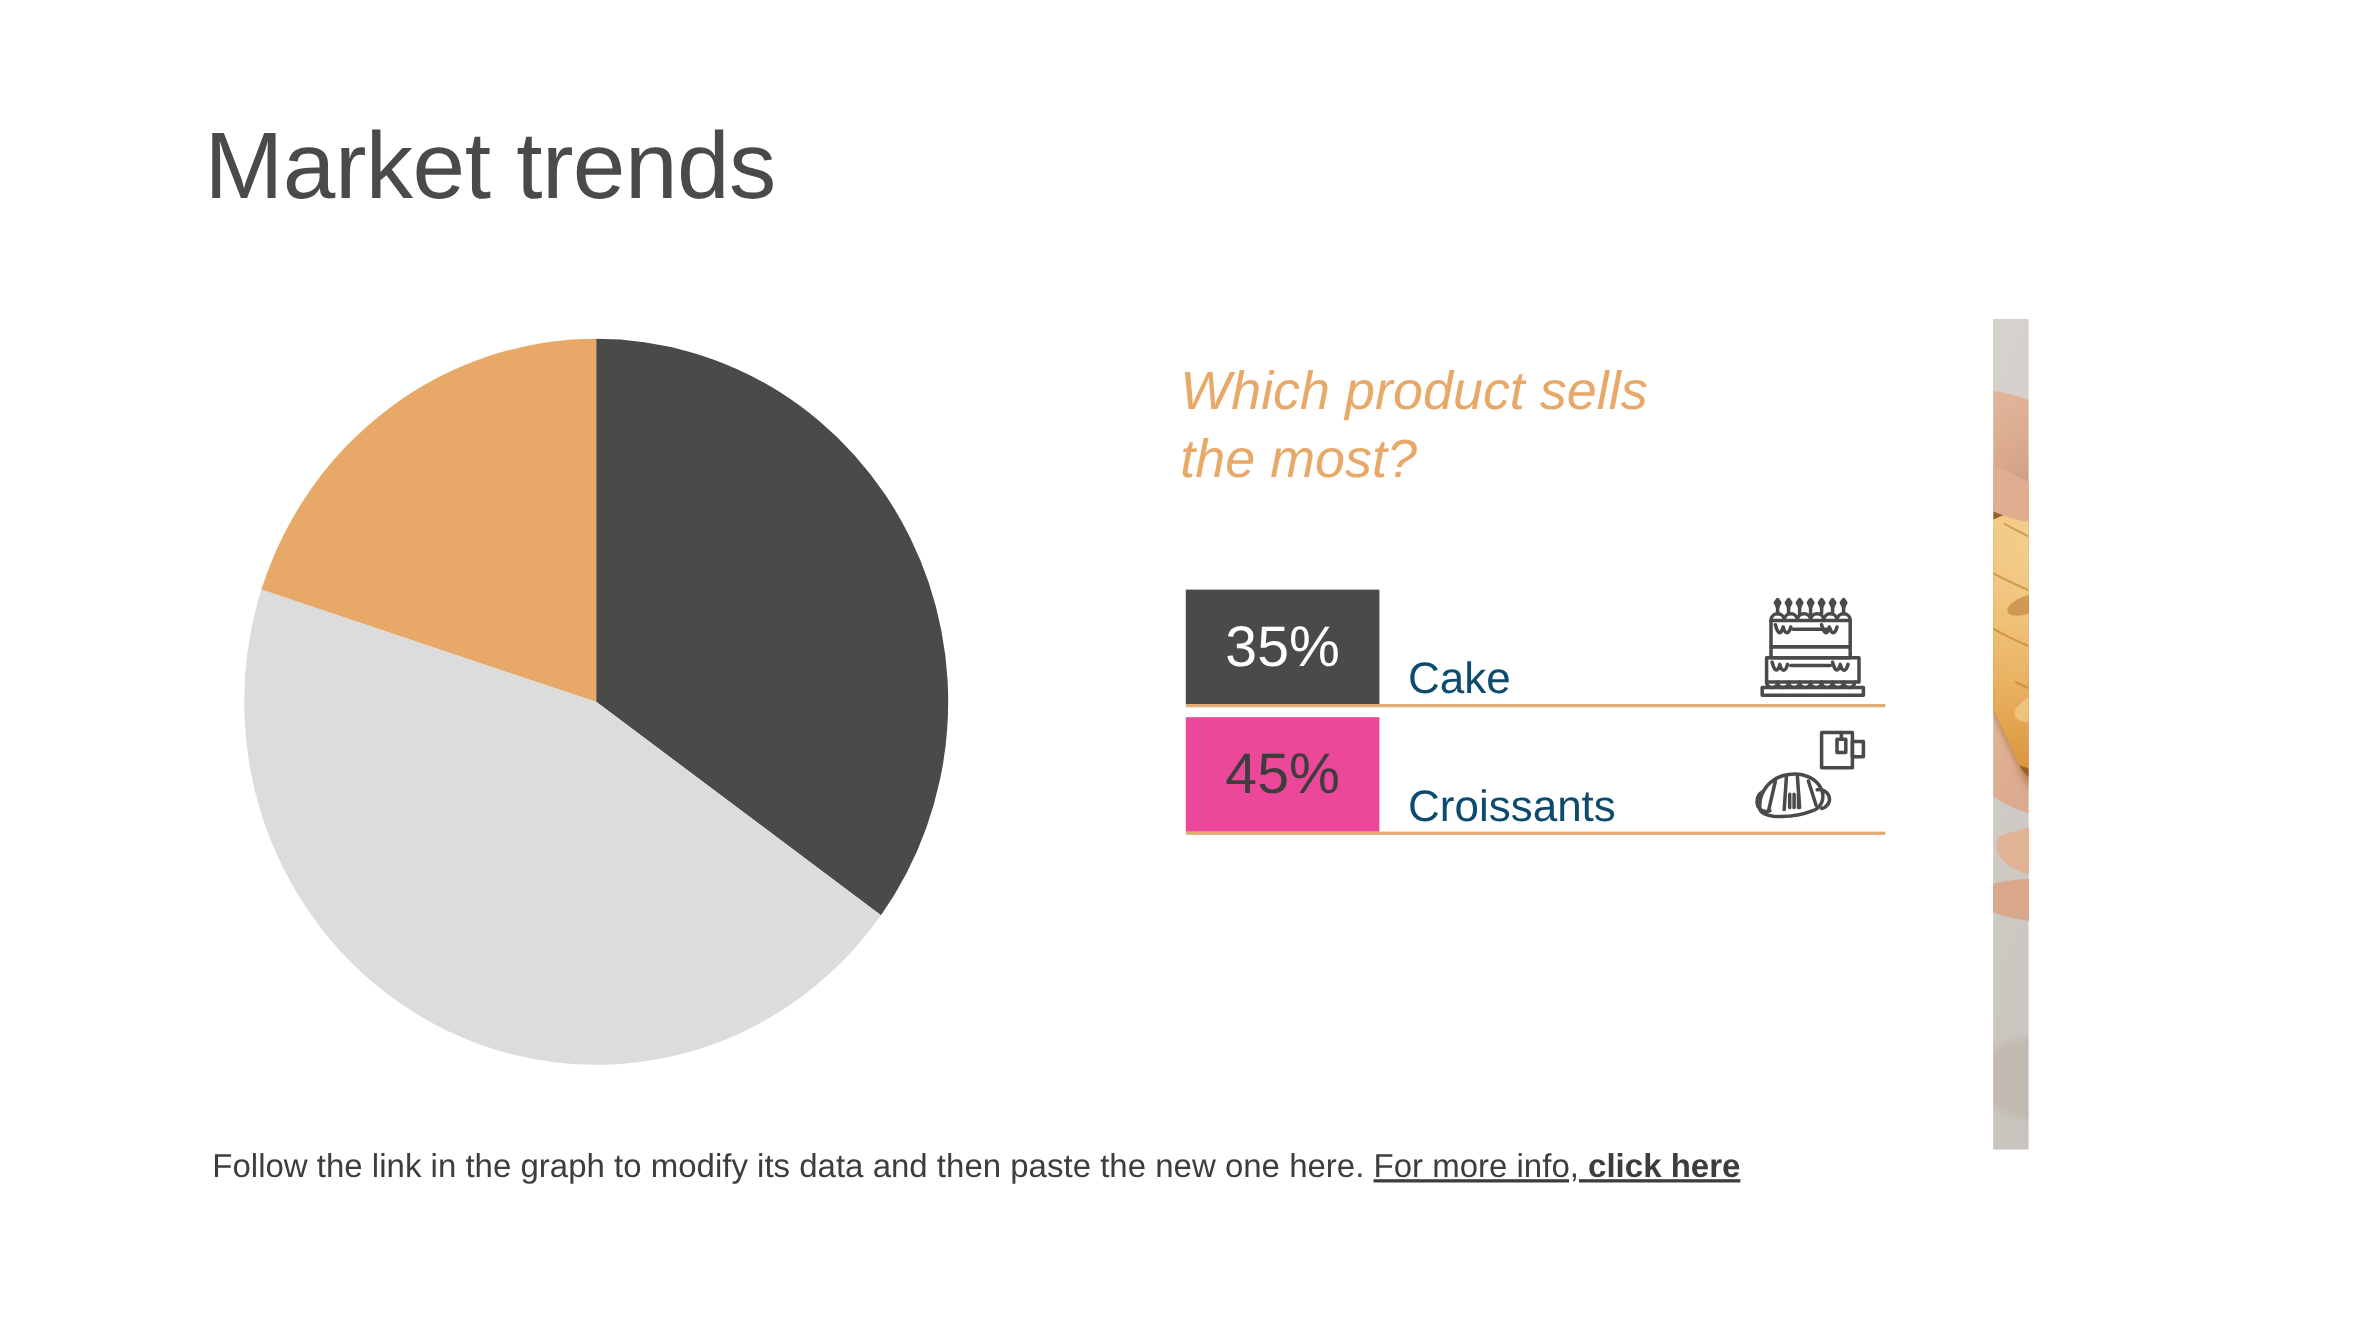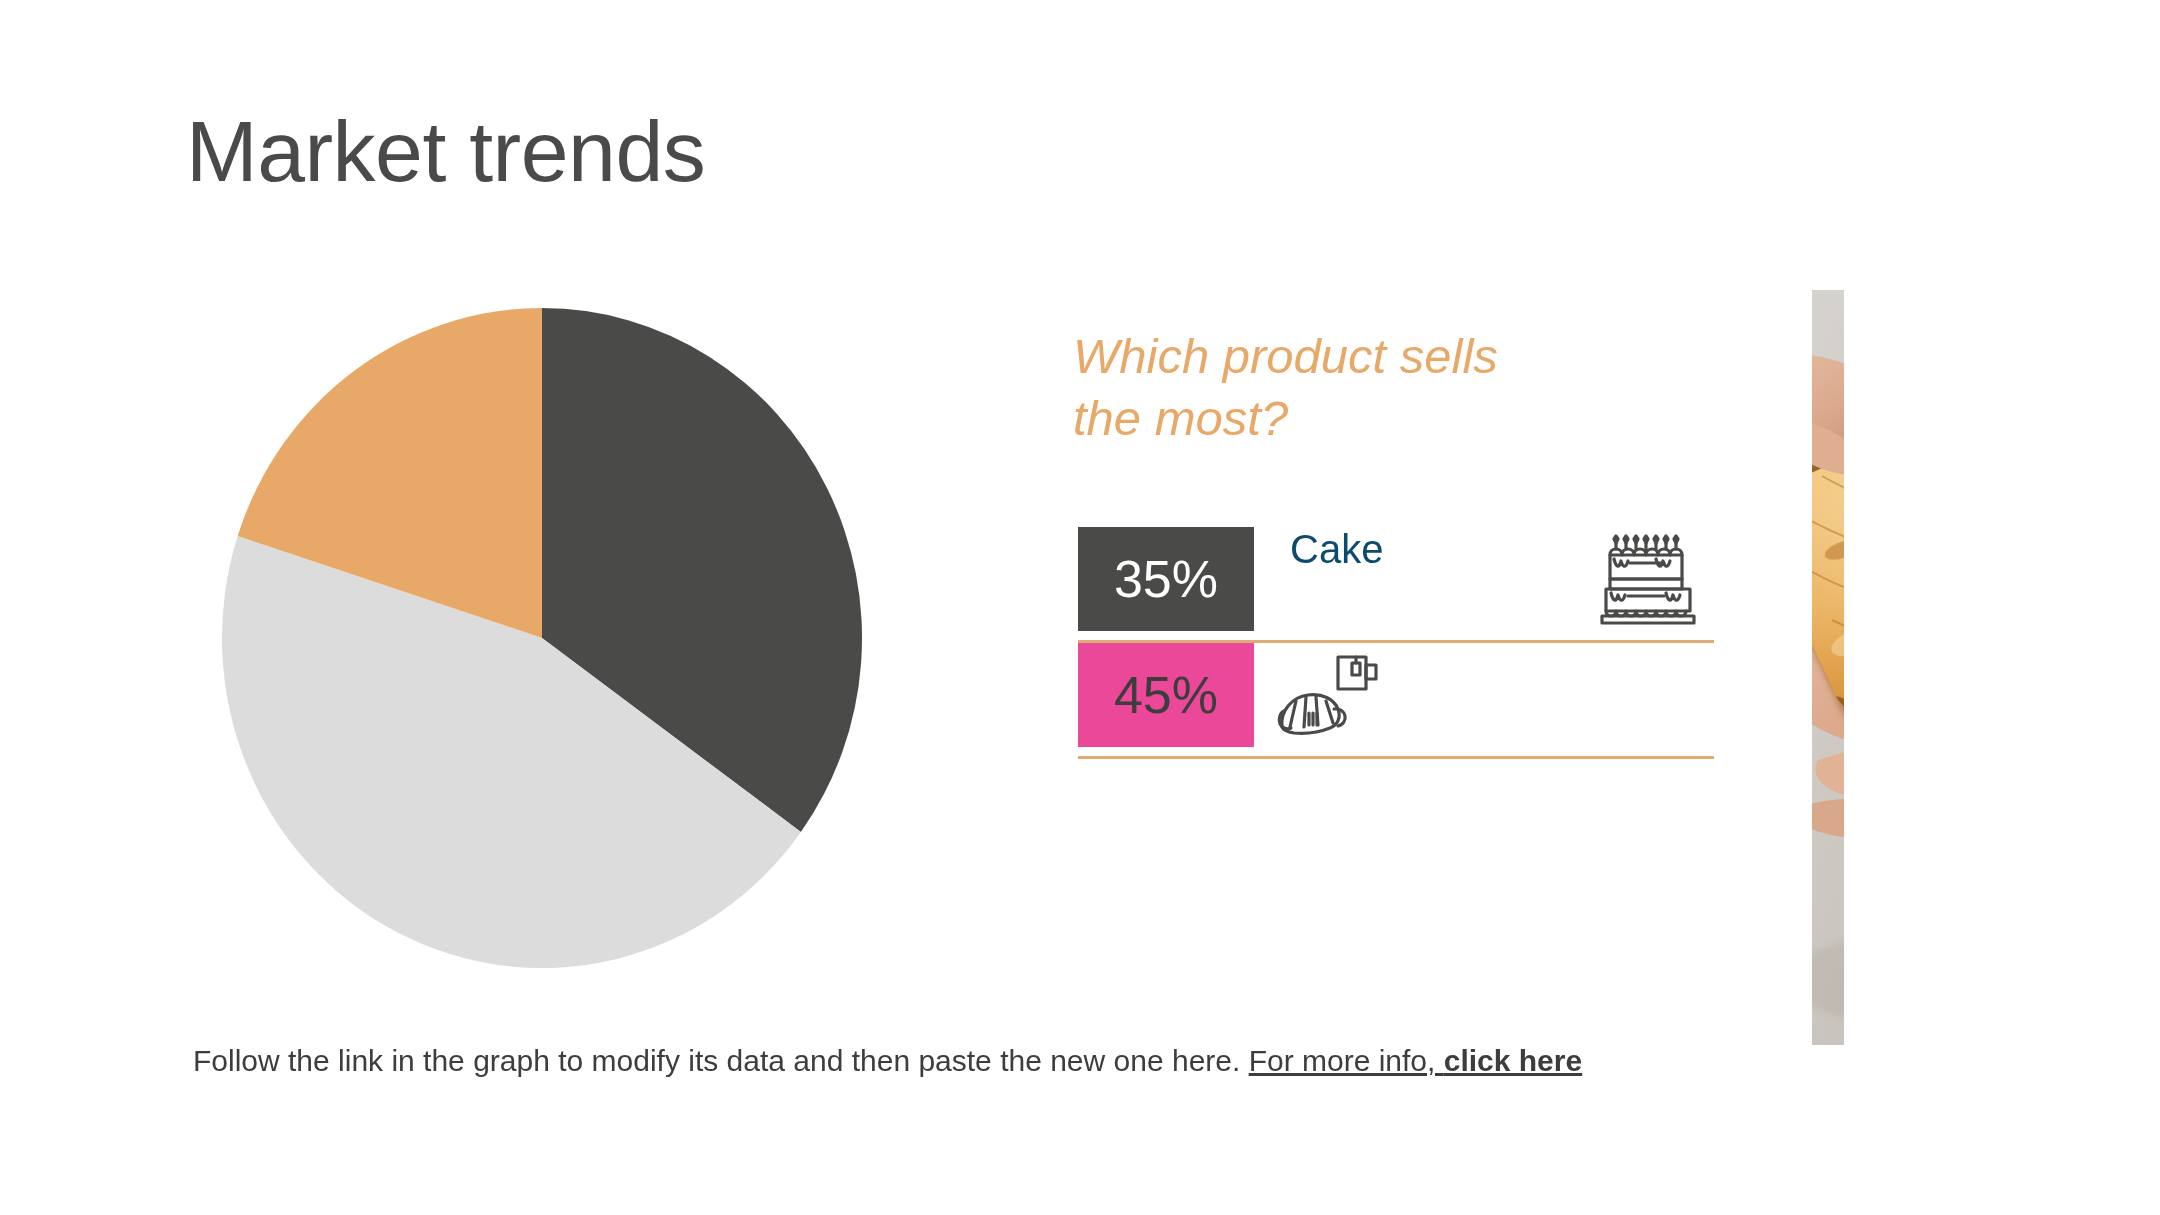--- a/index.html
+++ b/index.html
@@ -61,23 +61,22 @@
   
   .stats {
     position: absolute;
     left: 1078px;
     top: 527px;
     width: 636px;
   }
   .stat-row {
     position: relative;
     display: flex;
-    align-items: flex-start;
+    align-items: flex-end;
     height: 113px;
-    gap: 10px;
   }
   .stat-badge {
     width: 176px;
     height: 104px;
     display: flex;
     align-items: center;
     justify-content: center;
     flex: 0 0 auto;
   }
   .stat-badge span {
@@ -192,20 +191,21 @@
         </svg>
       </div>
     </div>
 
     <div class="divider" style="background: rgb(224, 172, 116);"></div>
 
     <div class="stat-row">
       <div class="stat-badge" style="background: #ec4899;">
         <span style="color: rgb(61, 61, 61);">45%</span>
       </div>
+      <div class="stat-label">Croissants</div>
       <div class="stat-icon">
         <svg width="108" height="92" viewBox="0 0 108 92" fill="none" stroke="#4a4a48" stroke-width="3.2" stroke-linecap="round" stroke-linejoin="round" xmlns="http://www.w3.org/2000/svg">
 
           <path d="M62 8h28v32H62z"></path>
           <path d="M90 16h10v14H90z"></path>
           <path d="M76 14h8v12h-8z"></path>
           <path d="M80 14V8"></path>
 
           <path d="M6 78c-2-16 10-30 26-32 14-2 26 4 30 14 3 8 0 16-8 19-10 4-24 6-36 5-6-1-11-3-12-6z"></path>
 

